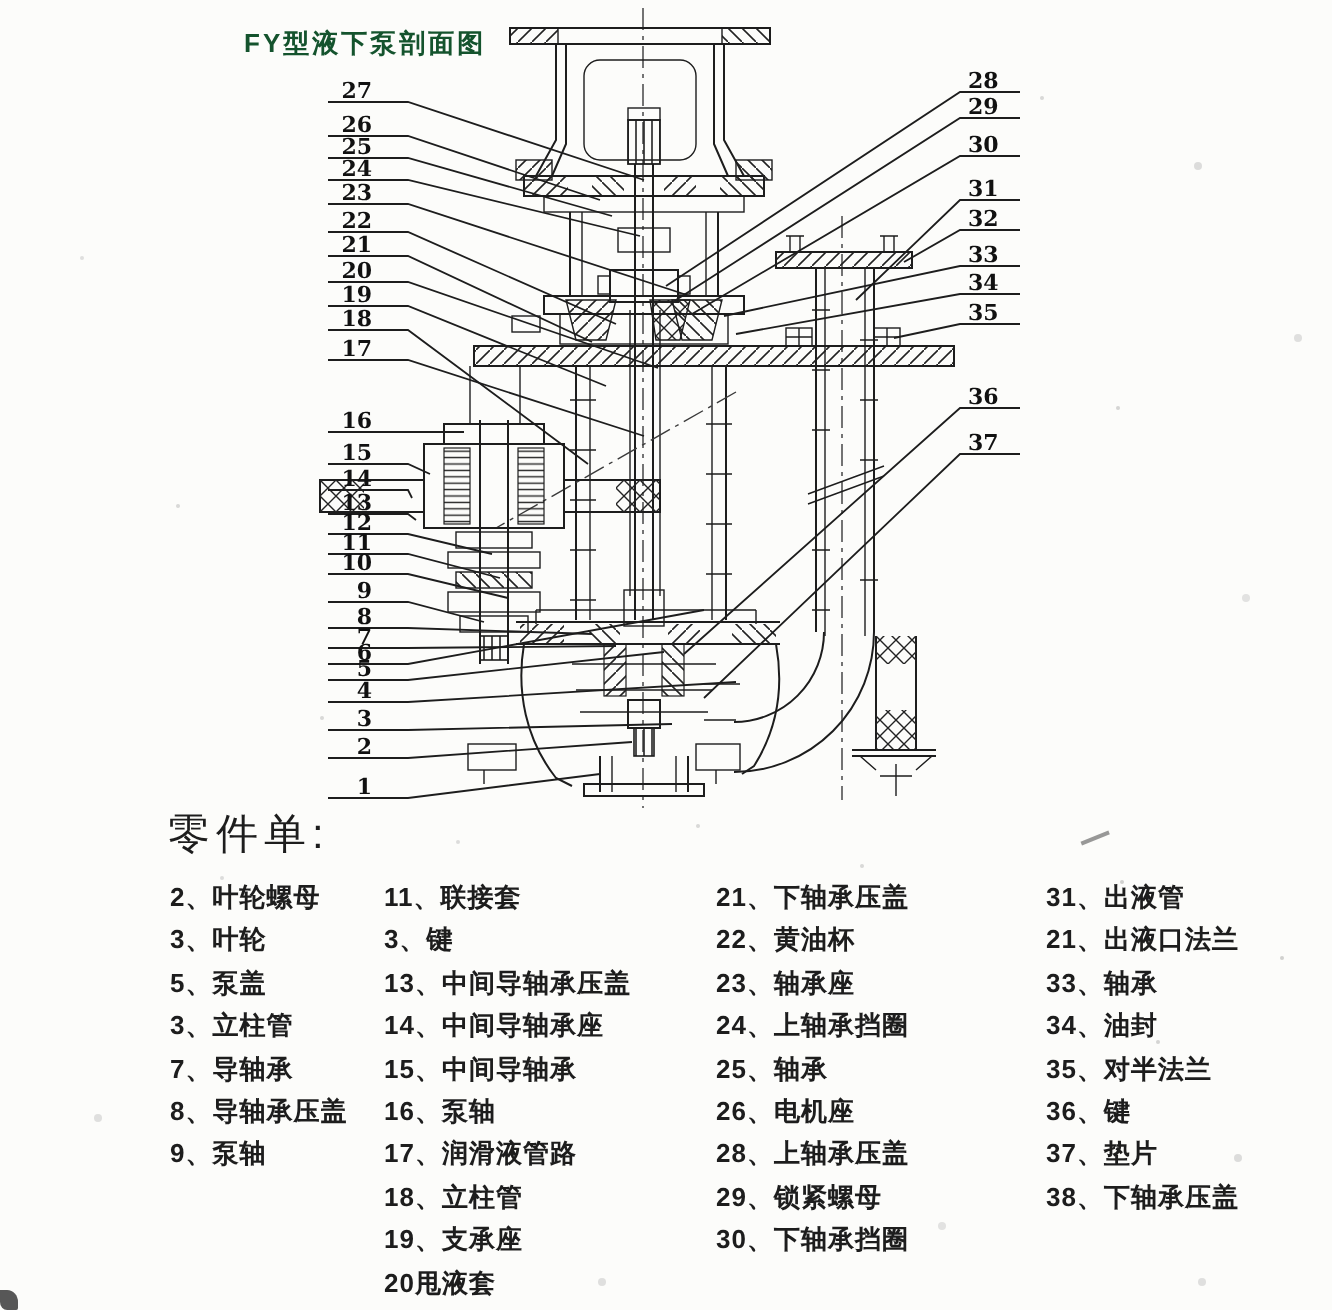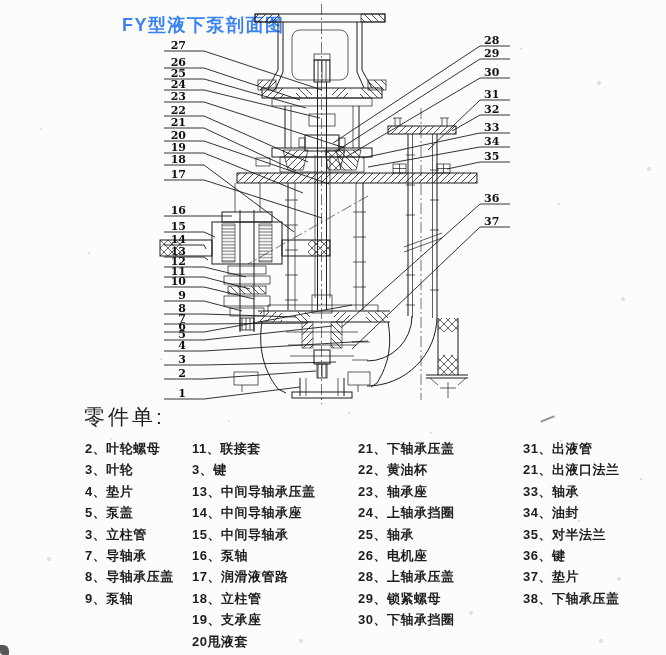--- a/index.html
+++ b/index.html
@@ -3,22 +3,22 @@
 <meta charset="utf-8">
 <style>
   html,body{margin:0;padding:0;background:#e8e8e8;}
   .screen{
     position:relative;width:666px;height:655px;overflow:hidden;
     background:#fcfcfa;color:#1d1d1d;
     font-family:"Liberation Sans",sans-serif;
   }
   .fig-title{
     position:absolute;left:122px;top:13px;
-    font-size:18px;font-weight:bold;letter-spacing:1.5px;
-    color:#3b82f6;white-space:nowrap;
+    font-size:13px;font-weight:bold;letter-spacing:1.5px;
+    color:#14532d;white-space:nowrap;
   }
   svg#diagram{position:absolute;left:0;top:0;}
   svg .ln{stroke:#1d1d1d;stroke-width:1;fill:none;}
   svg .th{stroke:#1d1d1d;stroke-width:0.7;fill:none;}
   svg .cline{stroke:#3a3a3a;stroke-width:0.7;fill:none;stroke-dasharray:11 3 2 3;}
   svg .leader{stroke:#1d1d1d;stroke-width:0.9;fill:none;}
   svg text.co{font-family:"DejaVu Serif",serif;font-size:11px;font-weight:bold;fill:#111;}
   .pl-title{
     position:absolute;left:84px;top:403px;
     font-size:21px;font-weight:normal;letter-spacing:3px;white-space:nowrap;
@@ -307,21 +307,20 @@
         <polyline points="510,227 480,227 352,349" class="leader"></polyline>
         <text x="484" y="225" text-anchor="start" class="co">37</text>
       </g>
   </svg>
 
   <div class="pl-title">零件单:</div>
 
   <div class="parts-col c1">
       <div class="part-item">2、叶轮螺母</div>
       <div class="part-item">3、叶轮</div>
-      <div class="part-item">4、垫片</div>
       <div class="part-item">5、泵盖</div>
       <div class="part-item">3、立柱管</div>
       <div class="part-item">7、导轴承</div>
       <div class="part-item">8、导轴承压盖</div>
       <div class="part-item">9、泵轴</div>
     </div>
   <div class="parts-col c2">
       <div class="part-item">11、联接套</div>
       <div class="part-item">3、键</div>
       <div class="part-item">13、中间导轴承压盖</div>

